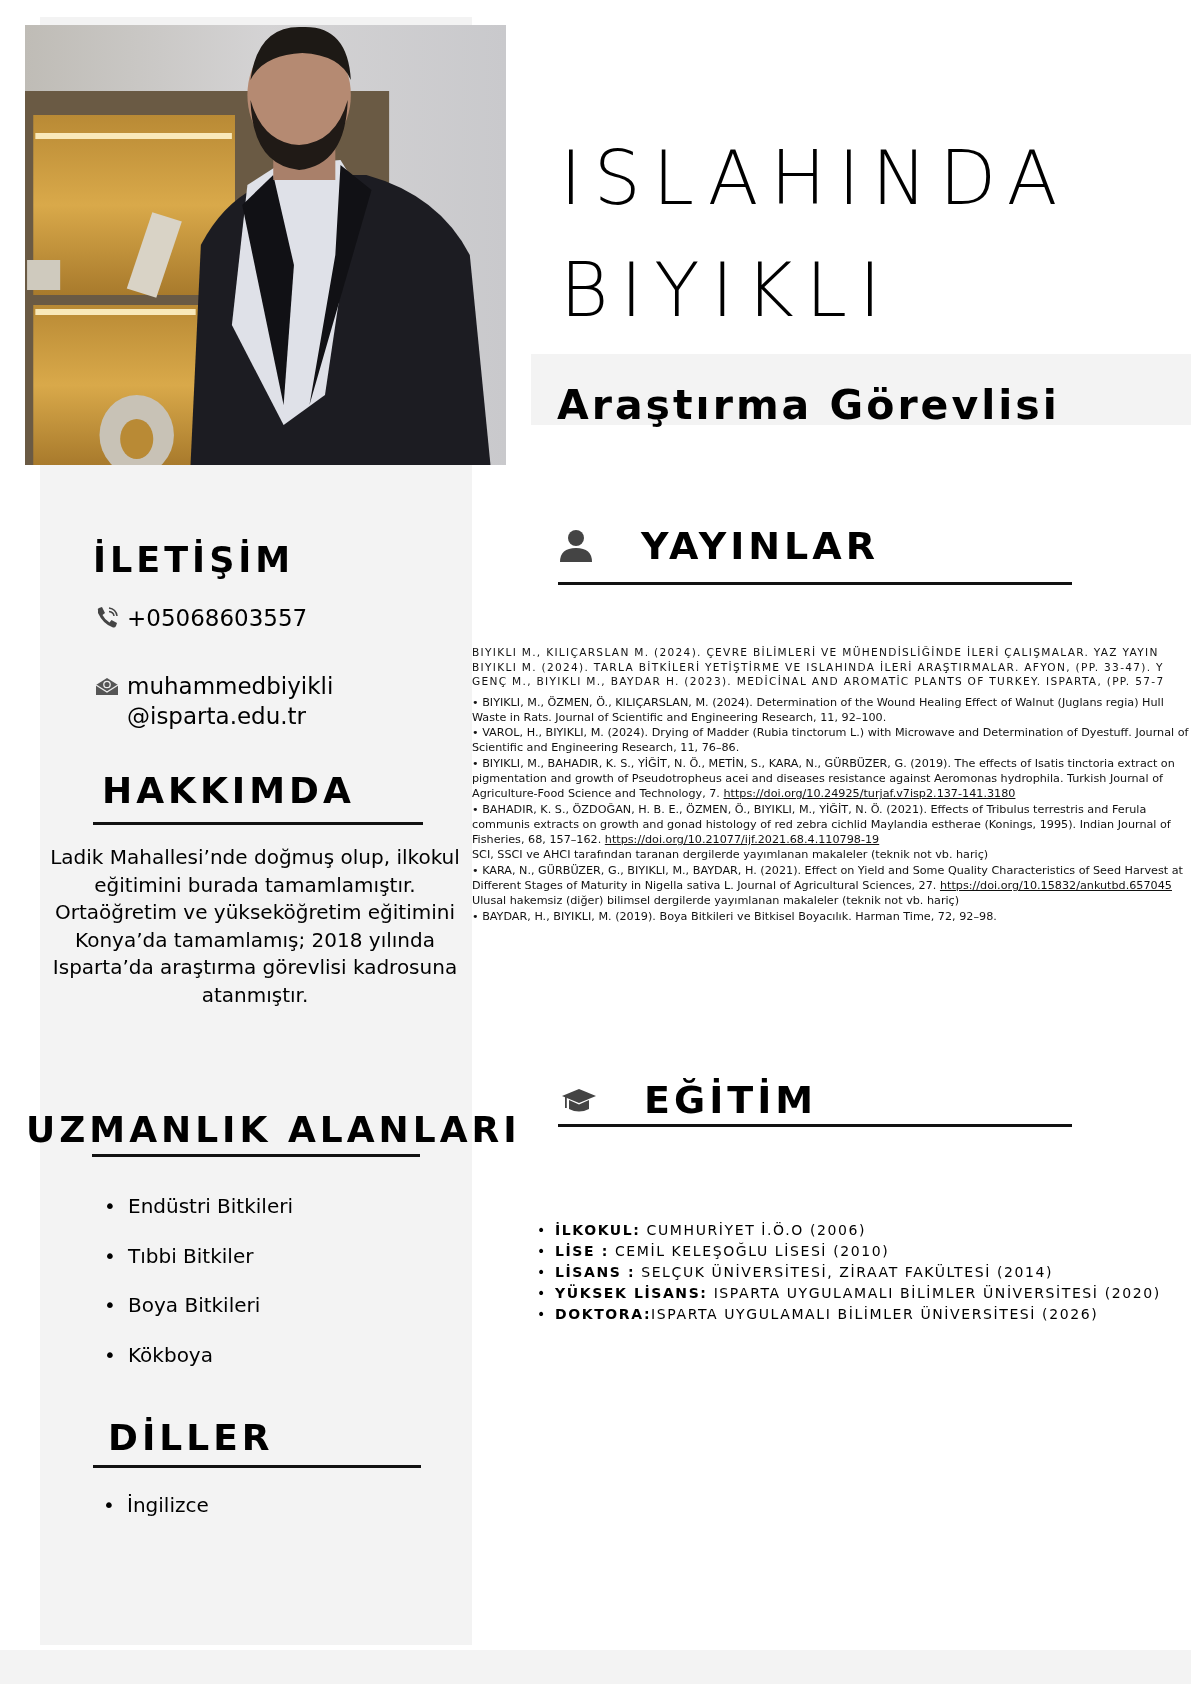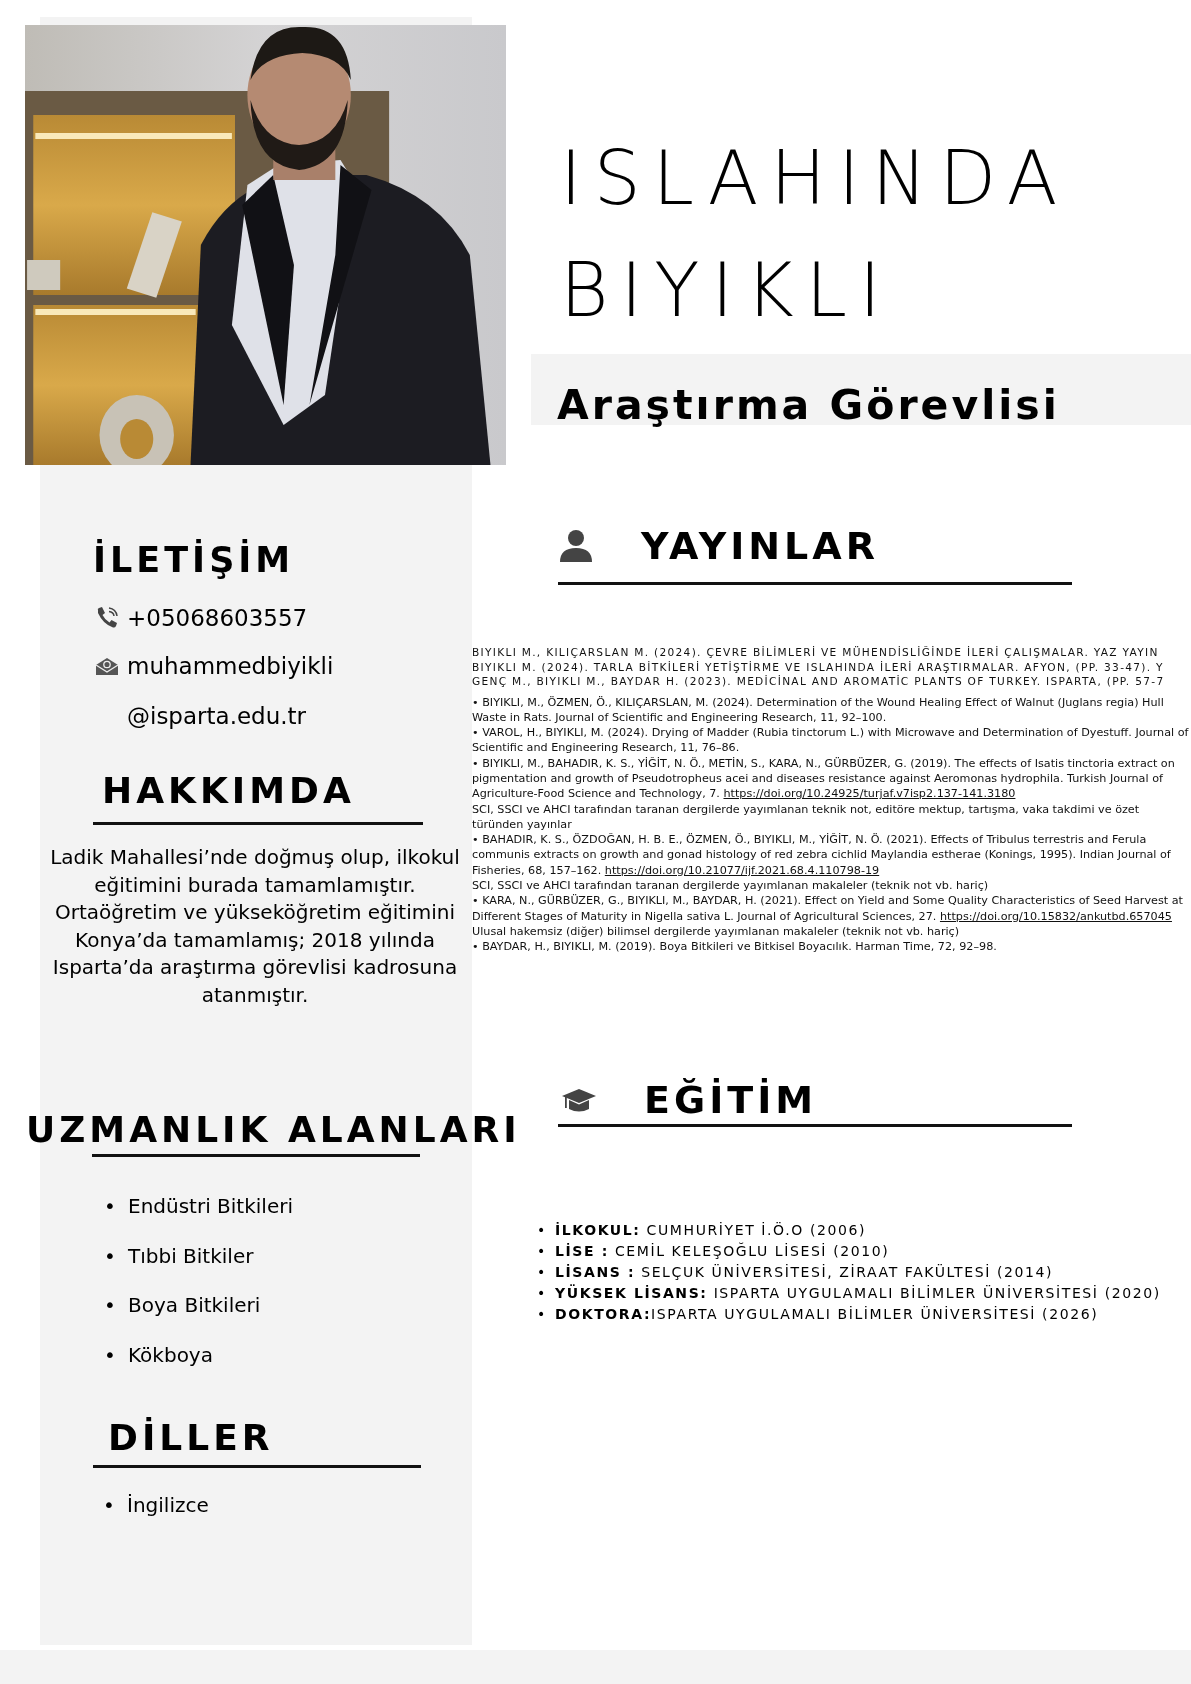--- a/index.html
+++ b/index.html
@@ -105,21 +105,21 @@
 <div class="contact-row" style="left:93px; top:604px;">
   <span class="contact-icon">
     <svg viewBox="0 0 26 26">
         <path d="M4 5 Q3 4 5 3 L8 2 L11 8 L8.5 10 Q11 15 15.5 17.5 L17.5 15 L23 18 L22 21 Q21 23 19 22.5 Q9 19 4 8 Z" fill="#444"></path>
         <path d="M15 3 Q22 4 23 11" stroke="#444" stroke-width="1.5" fill="none"></path>
         <path d="M15 6.5 Q19.5 7 20 11" stroke="#444" stroke-width="1.5" fill="none"></path>
       </svg>
   </span>
   <span>+05068603557</span>
 </div>
-<div class="contact-row" style="left:93px; top:652px;">
+<div class="contact-row" style="left:93px; top:672px;">
   <span class="contact-icon">
     <svg viewBox="0 0 26 26">
         <path d="M2 12 L13 5 L24 12 L24 22 L2 22 Z" fill="#555"></path>
         <path d="M2 12 L13 19 L24 12" stroke="#eee" stroke-width="1.4" fill="none"></path>
         <circle cx="13" cy="11.5" r="3.2" fill="none" stroke="#eee" stroke-width="1.3"></circle>
       </svg>
   </span>
   <span>muhammedbiyikli</span>
 </div>
 <div class="contact-row" style="left:127px; top:702px;justify-content:center;">
@@ -160,21 +160,20 @@
   <div class="cap-block">
     <div class="caps">BIYIKLI M., KILIÇARSLAN M. (2024). ÇEVRE BİLİMLERİ VE MÜHENDİSLİĞİNDE İLERİ ÇALIŞMALAR. YAZ YAYIN</div>
     <div class="caps">BIYIKLI M. (2024). TARLA BİTKİLERİ YETİŞTİRME VE ISLAHINDA İLERİ ARAŞTIRMALAR. AFYON, (PP. 33-47). Y</div>
     <div class="caps">GENÇ M., BIYIKLI M., BAYDAR H. (2023). MEDİCİNAL AND AROMATİC PLANTS OF TURKEY. ISPARTA, (PP. 57-7</div>
   </div>
 
   <p><span>• BIYIKLI, M., ÖZMEN, Ö., KILIÇARSLAN, M. (2024). Determination of the Wound Healing Effect of Walnut (Juglans regia) Hull Waste in Rats. Journal of Scientific and Engineering Research, 11, 92–100.</span></p>
   <p><span>• VAROL, H., BIYIKLI, M. (2024). Drying of Madder (Rubia tinctorum L.) with Microwave and Determination of Dyestuff. Journal of Scientific and Engineering Research, 11, 76–86.</span></p>
   <p><span>• BIYIKLI, M., BAHADIR, K. S., YİĞİT, N. Ö., METİN, S., KARA, N., GÜRBÜZER, G. (2019). The effects of Isatis tinctoria extract on pigmentation and growth of Pseudotropheus acei and diseases resistance against Aeromonas hydrophila. Turkish Journal of Agriculture-Food Science and Technology, 7. </span><a>https://doi.org/10.24925/turjaf.v7isp2.137-141.3180</a></p>
 
-  <p>SCI, SSCI ve AHCI tarafından taranan dergilerde yayımlanan teknik not, editöre mektup, tartışma, vaka takdimi ve özet türünden yayınlar</p>
   <p><span>• BAHADIR, K. S., ÖZDOĞAN, H. B. E., ÖZMEN, Ö., BIYIKLI, M., YİĞİT, N. Ö. (2021). Effects of Tribulus terrestris and Ferula communis extracts on growth and gonad histology of red zebra cichlid Maylandia estherae (Konings, 1995). Indian Journal of Fisheries, 68, 157–162. </span><a>https://doi.org/10.21077/ijf.2021.68.4.110798-19</a></p>
 
   <p>SCI, SSCI ve AHCI tarafından taranan dergilerde yayımlanan makaleler (teknik not vb. hariç)</p>
   <p><span>• KARA, N., GÜRBÜZER, G., BIYIKLI, M., BAYDAR, H. (2021). Effect on Yield and Some Quality Characteristics of Seed Harvest at Different Stages of Maturity in Nigella sativa L. Journal of Agricultural Sciences, 27. </span><a>https://doi.org/10.15832/ankutbd.657045</a></p>
 
   <p>Ulusal hakemsiz (diğer) bilimsel dergilerde yayımlanan makaleler (teknik not vb. hariç)</p>
   <p><span>• BAYDAR, H., BIYIKLI, M. (2019). Boya Bitkileri ve Bitkisel Boyacılık. Harman Time, 72, 92–98.</span></p>
 </div>
 
 <div class="main-heading" style="left:561px; top:1078px;">

